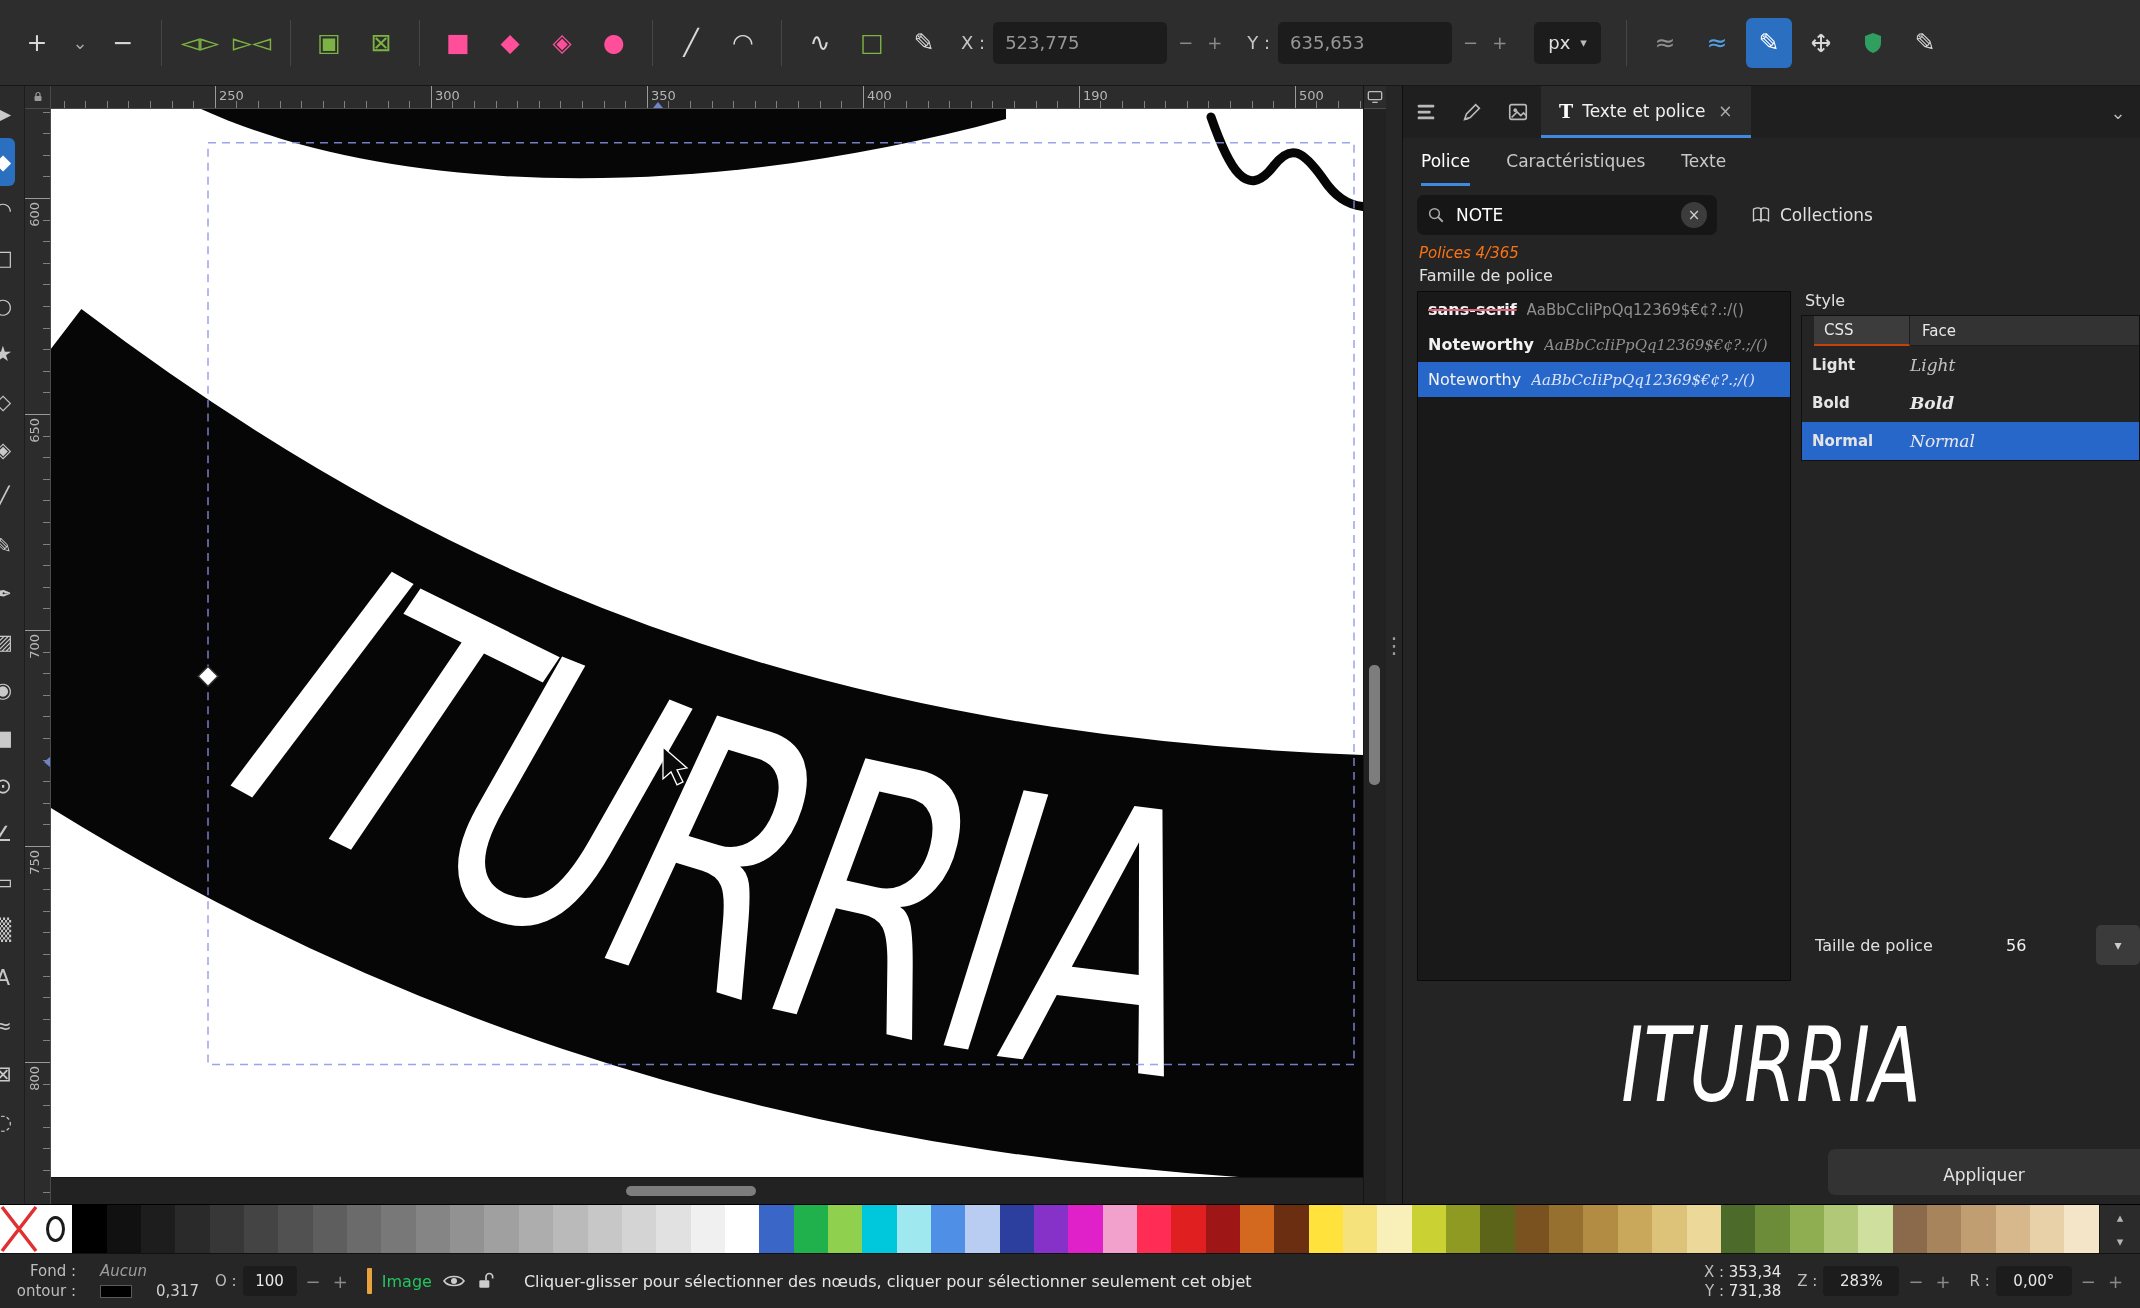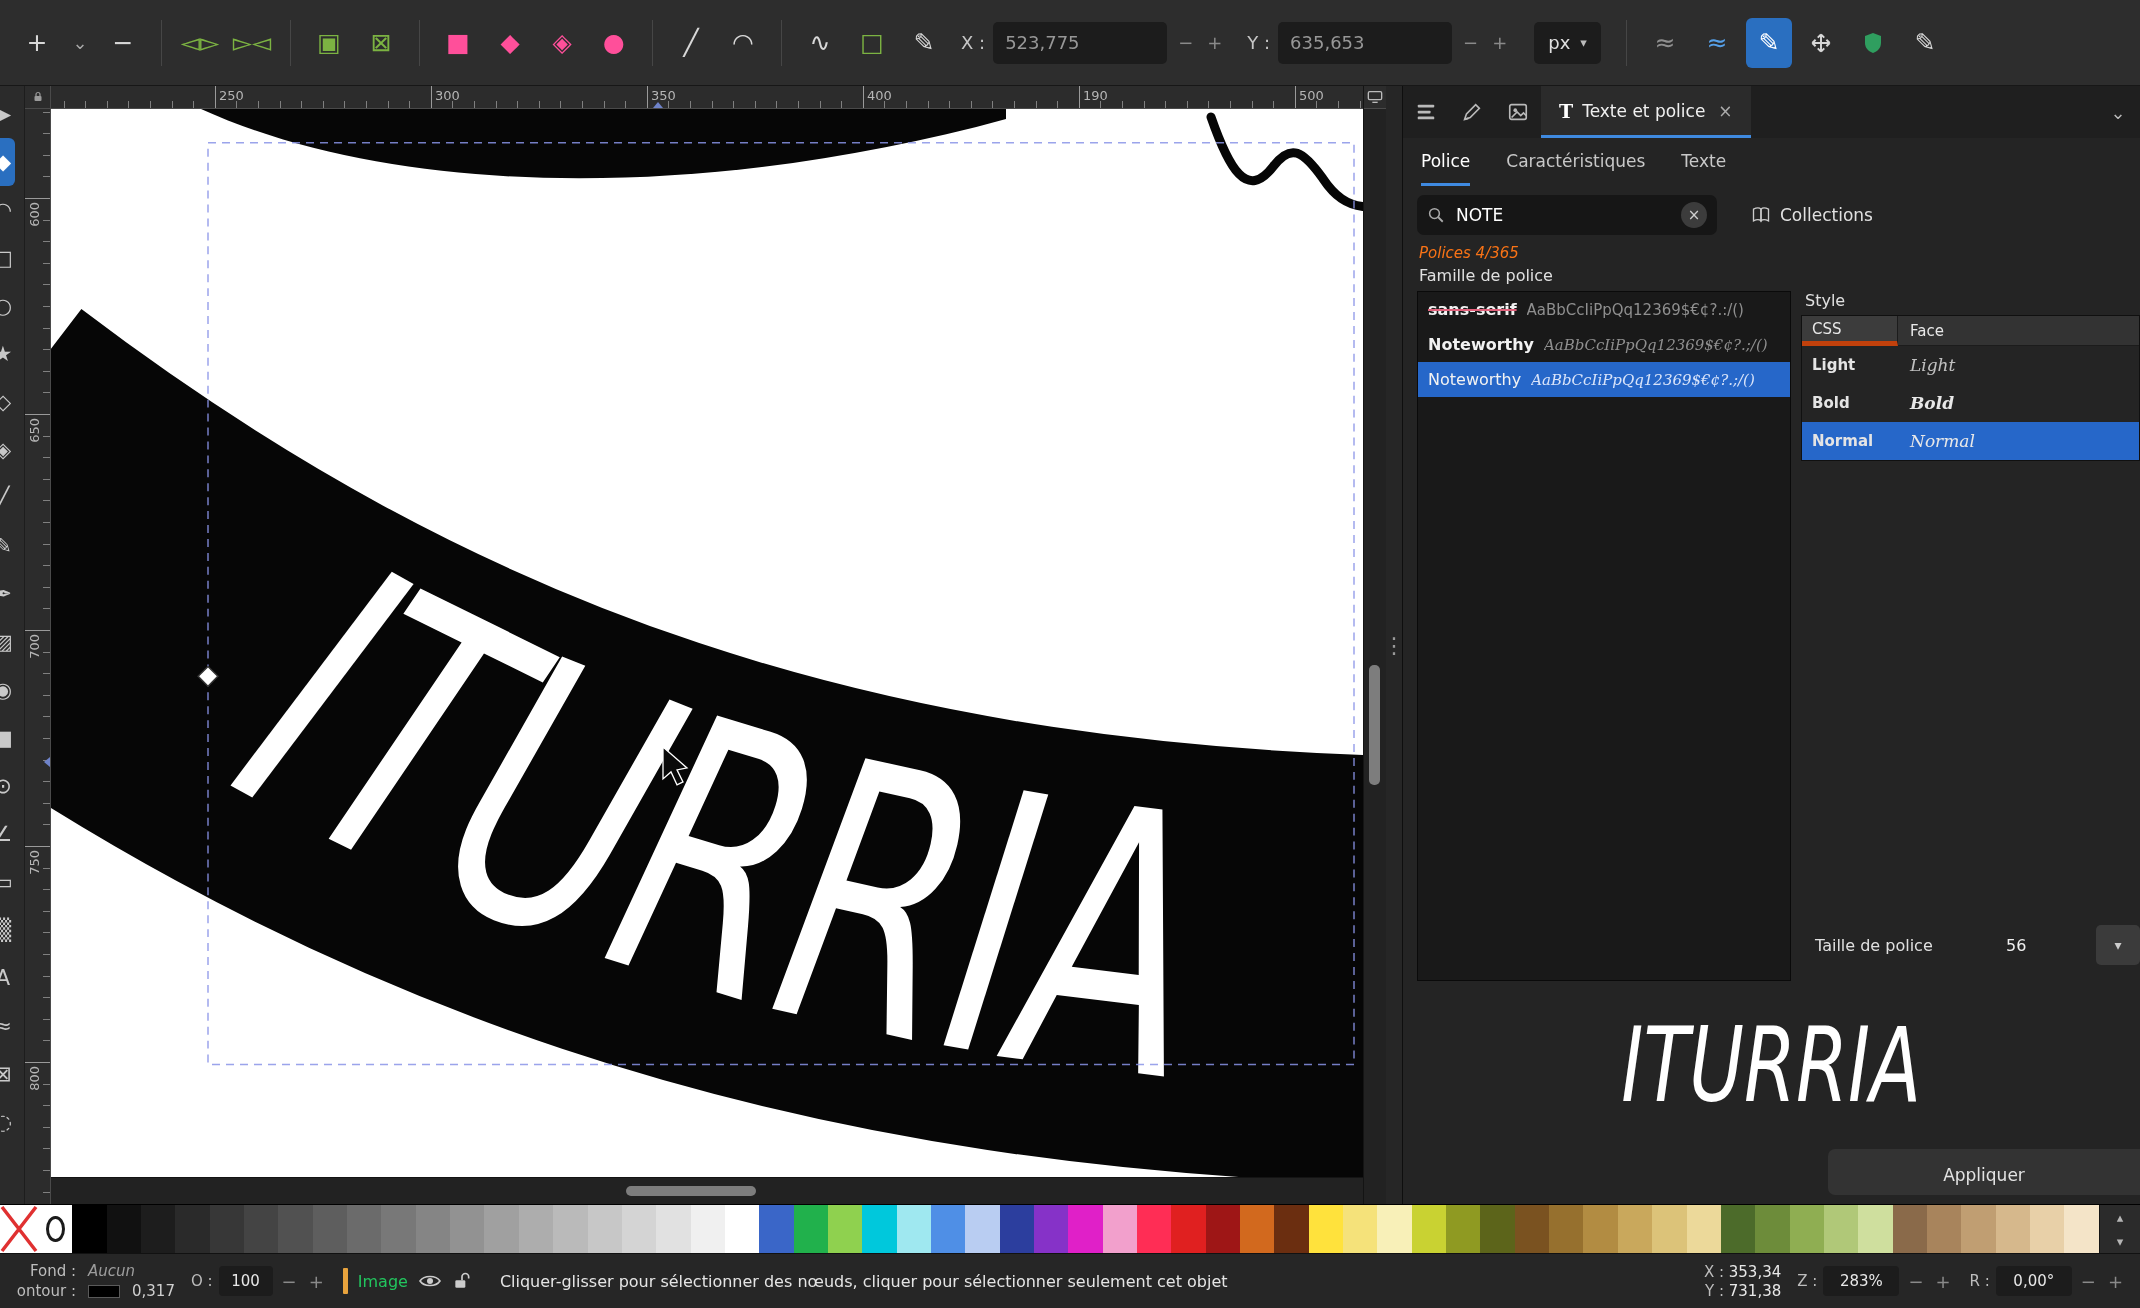--- a/index.html
+++ b/index.html
@@ -103,22 +103,22 @@
   .font-row .fname.missing{text-decoration:line-through;text-decoration-color:#e0607a;text-decoration-thickness:2px;}
   .font-row .fsample{font-size:15px;color:#8f8f8f;margin-left:10px;overflow:hidden;}
   .font-row.selected{background:#2667c9;}
   .font-row.selected .fsample{color:#d9e4fa;}
   .hand{font-family:"DejaVu Serif",serif;font-style:italic;}
 
   .style-col{flex:1;margin-left:10px;display:flex;flex-direction:column;min-width:0;}
   .style-label{font-size:16px;color:#e0e0e0;margin:0 0 5px 4px;}
   .style-table{border:1px solid #101010;}
   .style-head{display:flex;height:30px;}
-  .csh{width:96px;background:#3c3c3c;border-right:1px solid #1c1c1c;border-bottom:5px solid #c2410c;
-       display:flex;align-items:center;padding-left:10px;font-size:15px;color:#e8e8e8;box-sizing:border-box;flex:none;}
+  .csh{width:96px;background:#3c3c3c;border-right:1px solid #1c1c1c;border-bottom:2px solid #c2410c;
+       display:flex;align-items:center;padding-left:10px;font-size:15px;color:#e8e8e8;box-sizing:border-box;flex:none;margin-left:12px;}
   .fah{flex:1;background:#333;border-bottom:1px solid #1c1c1c;display:flex;align-items:center;
        padding-left:12px;font-size:15px;color:#e8e8e8;}
   .style-row{display:flex;min-height:38px;align-items:center;}
   .style-row .css-cell{width:96px;padding-left:10px;font-size:15px;font-weight:600;color:#e4e4e4;box-sizing:border-box;flex:none;}
   .style-row .face-cell{flex:1;padding-left:12px;font-size:17px;color:#e8e8e8;}
   .style-row .face-light{opacity:.8;}
   .style-row .face-bold{font-weight:bold;}
   .style-row.selected{background:#2667c9;}
   .style-spacer{flex:1;}
   .size-row{display:flex;align-items:center;margin:0 0 14px 0;height:44px;flex:none;}
@@ -144,21 +144,21 @@
   .swatch.ring{position:relative;}
   .swatch.ring::after{content:"";position:absolute;inset:22%;border:3px solid #1b1b1b;border-radius:50%;}
   .pal-scroll{width:40px;background:#2b2b2b;border-left:1px solid #141414;display:flex;
               flex-direction:column;flex:none;}
   .pal-scroll div{flex:1;display:flex;align-items:center;justify-content:center;color:#b5b5b5;font-size:13px;}
 
   
   .statusbar{height:54px;background:#262626;border-top:1px solid #111;display:flex;align-items:center;
              padding:0 14px;gap:16px;flex:none;font-size:15px;min-width:0;}
   .fs{display:flex;flex-direction:column;gap:2px;line-height:1.2;flex:none;}
-  .fsrow{display:flex;align-items:center;gap:12px;}
+  .fsrow{display:flex;align-items:center;gap:24px;}
   .fslabel{color:#bdbdbd;min-width:62px;text-align:right;}
   .fsval{color:#cfcfcf;}
   .fsval.italic{font-style:italic;color:#9c9c9c;}
   .stroke-swatch{width:30px;height:11px;background:#000;border:1px solid #5a5a5a;display:inline-block;}
   .ogroup,.zgroup,.rgroup{display:flex;align-items:center;gap:6px;flex:none;}
   .olabel,.xylab{color:#bdbdbd;}
   .obox{width:54px;height:30px;background:#1c1c1c;border-radius:4px;display:flex;align-items:center;
         justify-content:center;color:#e8e8e8;}
   .zbox{min-width:64px;height:30px;background:#1c1c1c;border-radius:4px;display:flex;align-items:center;
         justify-content:center;color:#e8e8e8;padding:0 6px;}

